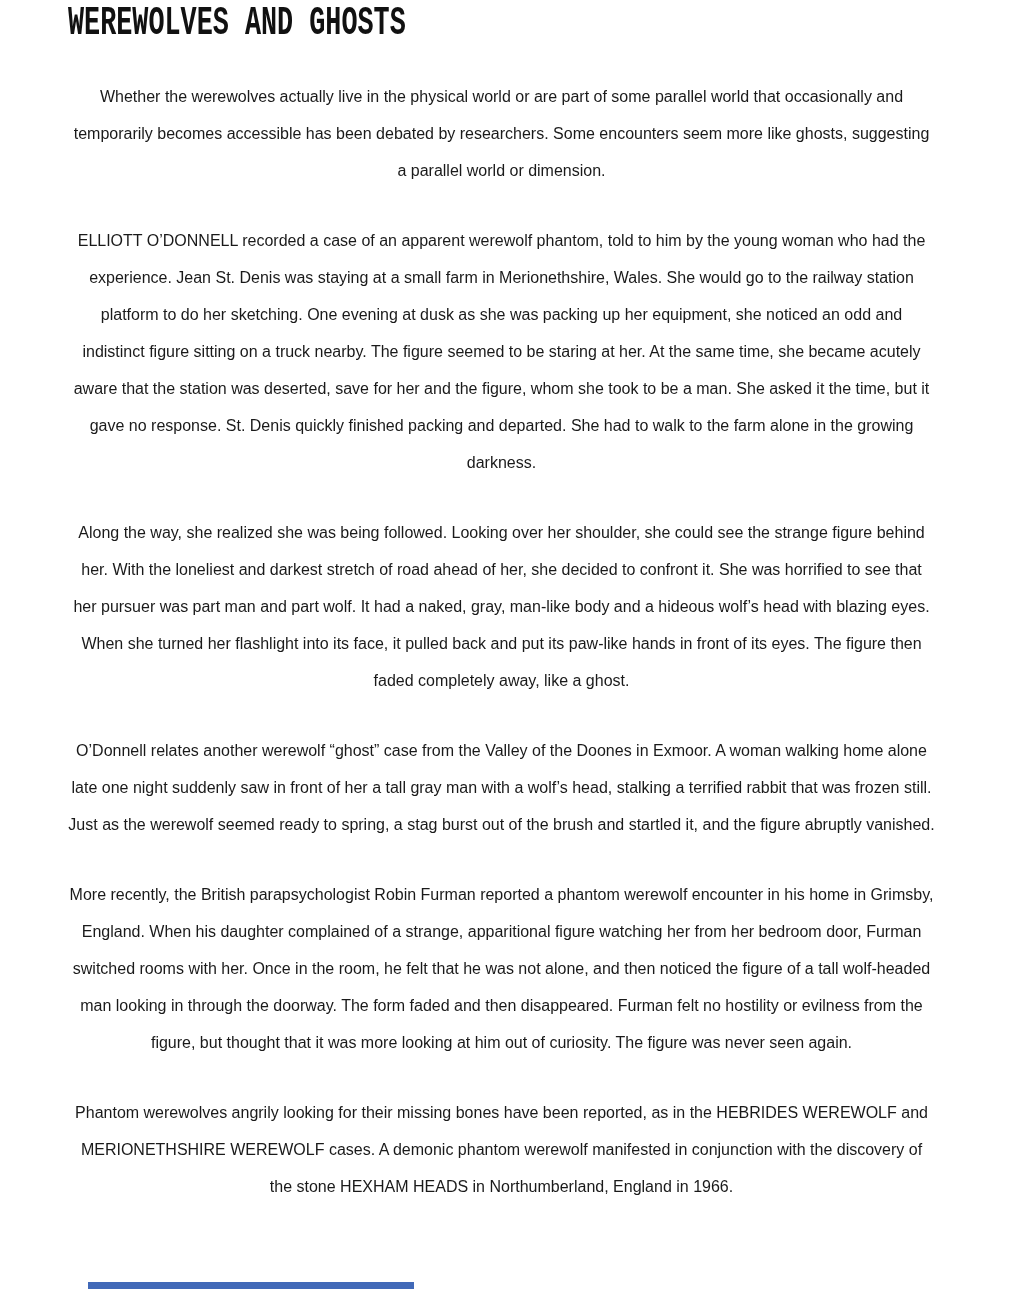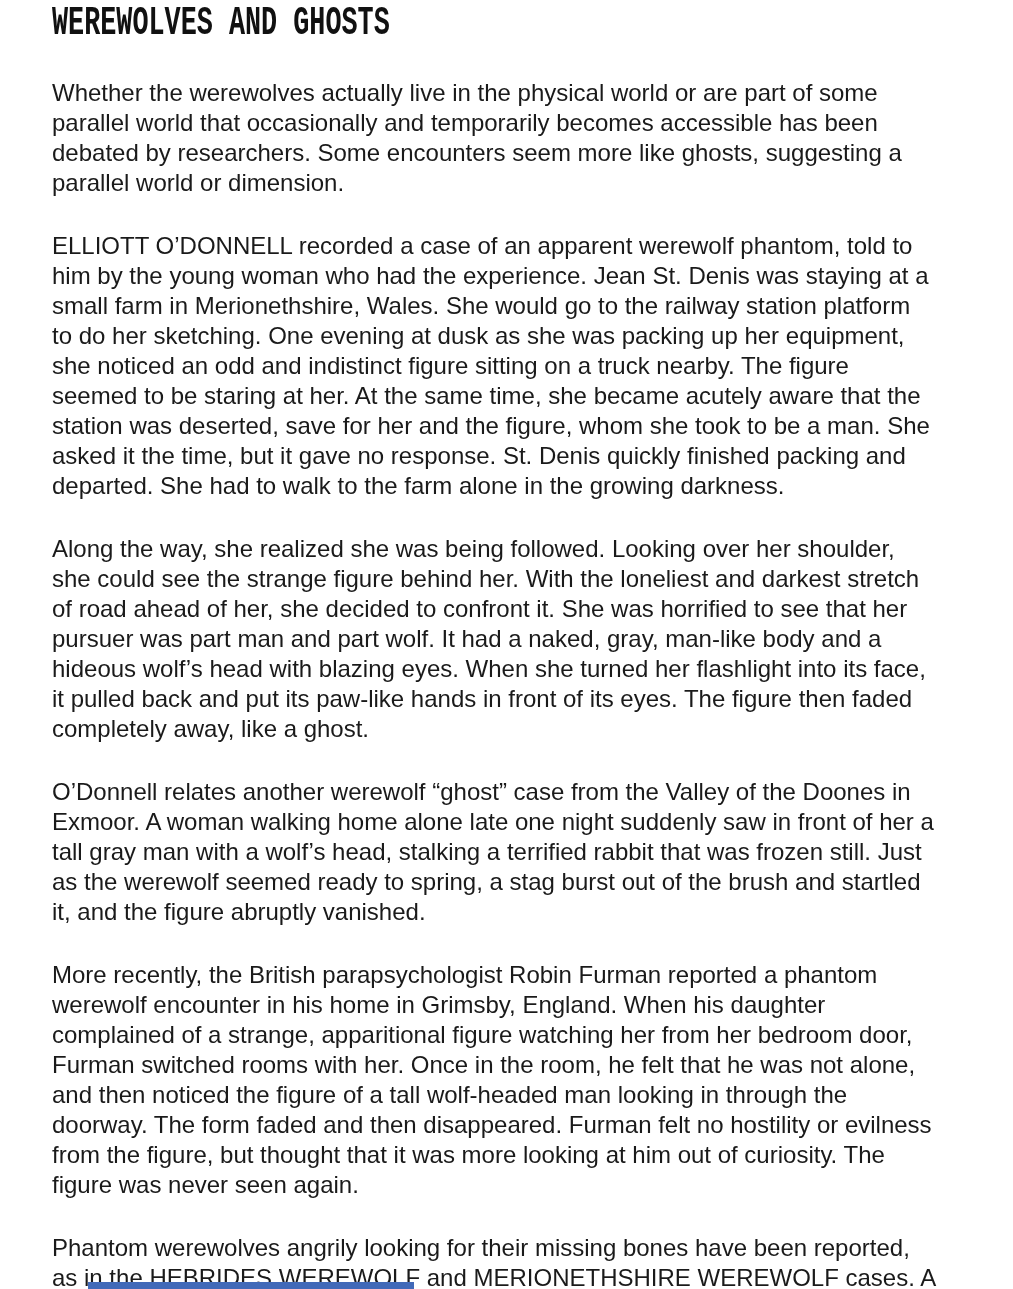--- a/index.html
+++ b/index.html
@@ -9,40 +9,40 @@
     background: #ffffff;
     position: relative;
     overflow: hidden;
     font-family: "Liberation Sans", sans-serif;
   }
   .page {
     position: relative;
     width: 1013px;
     height: 1289px;
     box-sizing: border-box;
-    padding: 2px 78px 0 52px;
+    padding: 2px 78px 0 68px;
   }
   h1.doc-title {
     font-family: "Liberation Mono", monospace;
     font-weight: 700;
     font-size: 40px;
     line-height: 40px;
     margin: 2px 0 0 0;
     color: #111111;
     white-space: nowrap;
     transform: scaleX(0.67);
     transform-origin: left top;
     letter-spacing: 0px;
   }
   p.para {
-    font-size: 24px;
-    line-height: 30px;
+    font-size: 16px;
+    line-height: 37px;
     color: #1a1a1a;
     margin: 0 0 33px 0;
-    text-align: left;
+    text-align: center;
   }
   p.para:first-of-type { margin-top: 34px; }
   .bottom-strip {
     position: absolute;
     left: 88px;
     bottom: 0;
     width: 326px;
     height: 7px;
     background: #4169b8;
   }

